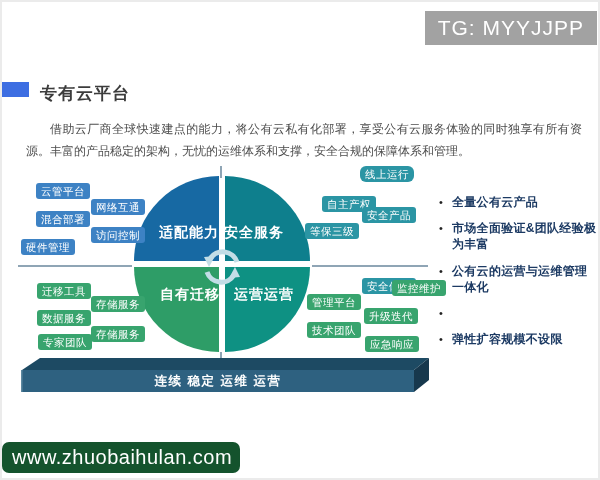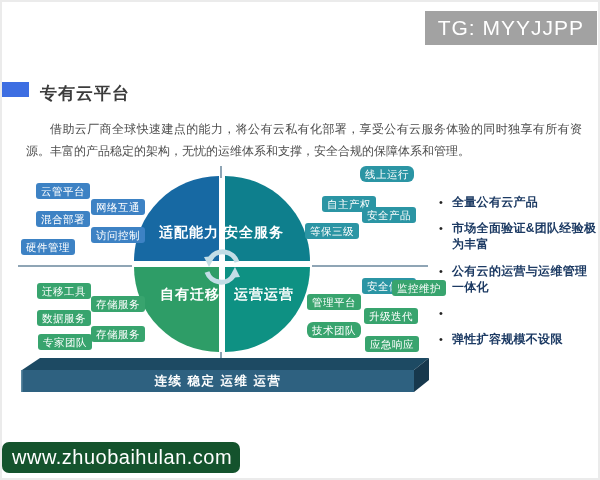--- a/index.html
+++ b/index.html
@@ -127,21 +127,21 @@
 
   <span class="box green" style="left:35px;top:281px;">迁移工具</span>
   <span class="box green" style="left:89px;top:294px;">存储服务</span>
   <span class="box green" style="left:35px;top:308px;">数据服务</span>
   <span class="box green" style="left:89px;top:324px;">存储服务</span>
   <span class="box green" style="left:36px;top:332px;">专家团队</span>
 
   <span class="box green" style="left:362px;top:278px;margin-left:28px;">监控维护</span>
   <span class="box green" style="left:305px;top:292px;">管理平台</span>
   <span class="box green" style="left:362px;top:306px;">升级迭代</span>
-  <span class="box green" style="left:305px;top:320px;border-radius:6px;">技术团队</span>
+  <span class="box green" style="left:305px;top:320px;">技术团队</span>
   <span class="box green" style="left:363px;top:334px;">应急响应</span>
 
   <svg class="banner-svg" width="420" height="42" viewBox="0 0 420 42">
     <polygon points="24,4 413,4 398,16 6,16" fill="#1d4a63"></polygon>
     <polygon points="6,16 398,16 398,38 6,38" fill="#2e6180"></polygon>
     <polygon points="398,16 413,4 413,26 398,38" fill="#17384d"></polygon>
     <rect x="5" y="16" width="1.5" height="22" fill="#5d88a0"></rect>
   </svg>
   <div class="banner-text">连续 稳定 运维 运营</div>
 </div>

